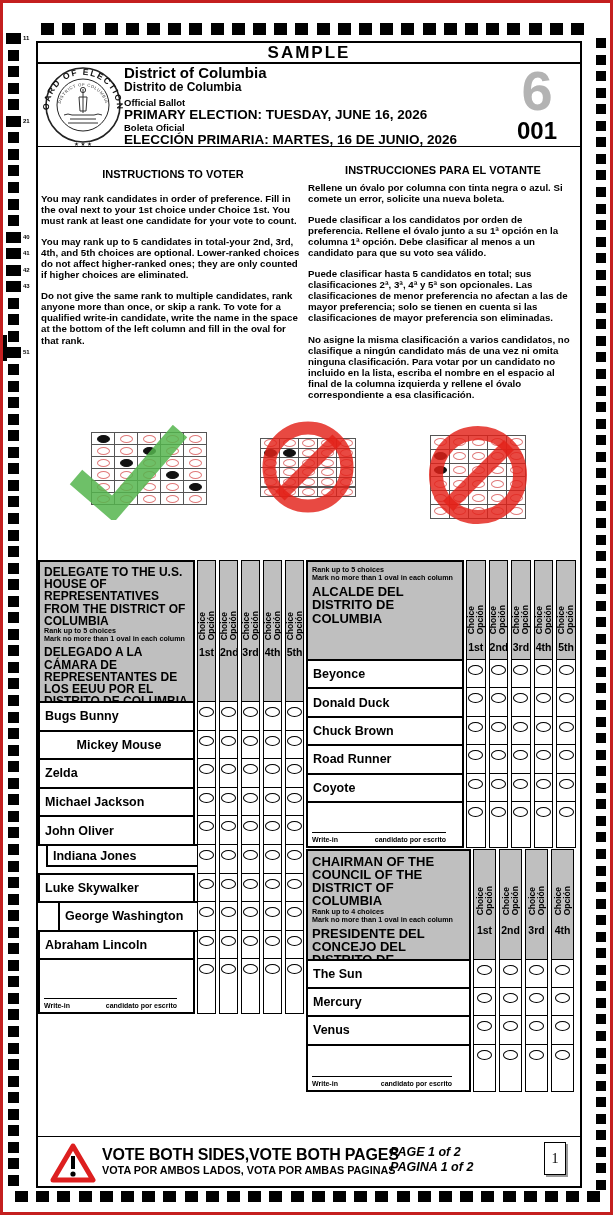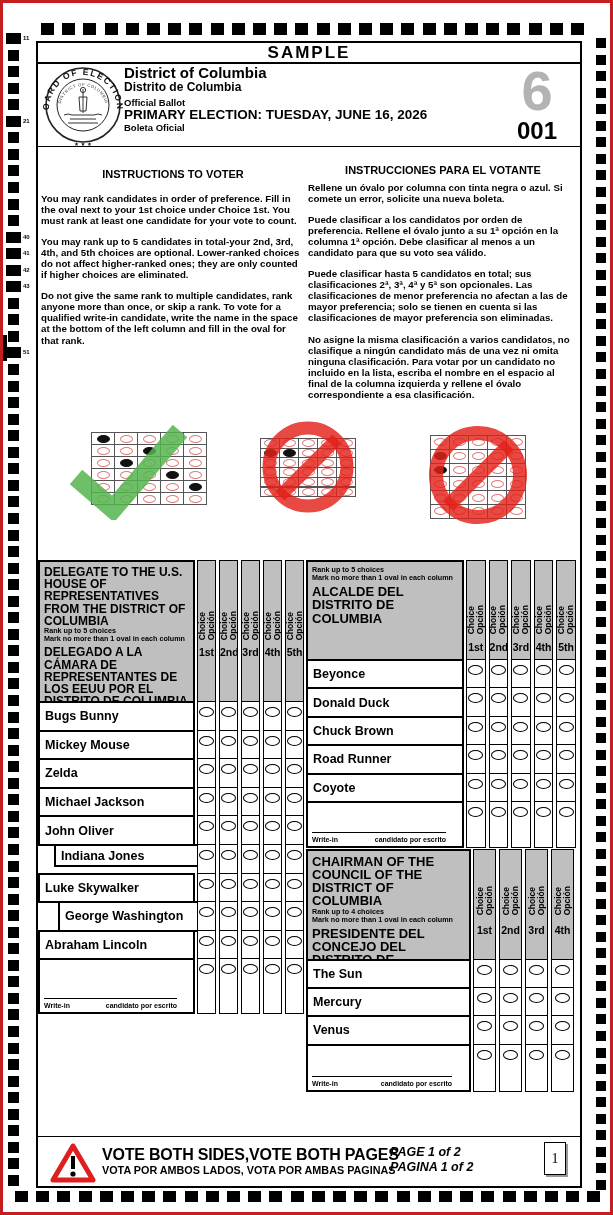--- a/index.html
+++ b/index.html
@@ -88,20 +88,21 @@
       </g>
       <text x="41" y="83" text-anchor="middle" font-size="5.5" fill="#222">★ ★ ★</text>
     </svg>
 
     <div id="hdr-text">
       <div class="h-en">District of Columbia</div>
       <div class="h-es">Distrito de Columbia</div>
       <div class="h-small">Official Ballot</div>
       <div class="h-big">PRIMARY ELECTION: TUESDAY, JUNE 16, 2026</div>
       <div class="h-small" style="margin-top:1px;">Boleta Oficial</div>
+      <div class="h-big">ELECCIÓN PRIMARIA: MARTES, 16 DE JUNIO, 2026</div>
     </div>
 
     <div id="num-block">
       <div id="style-num">6</div>
       <div id="precinct-num">001</div>
     </div>
 
     <div id="hdr-line"></div>
 
     <div class="instr-title" style="left:30px;top:125px;width:210px;">INSTRUCTIONS TO VOTER</div>
@@ -463,21 +464,21 @@
           </div>
           <div class="ovalcell" style="left: 203px; top: 141px; width: 19px; height: 30.6px;">
             <div class="oval"></div>
           </div>
           <div class="ovalcell" style="left: 225px; top: 141px; width: 19px; height: 30.6px;">
             <div class="oval"></div>
           </div>
           <div class="ovalcell" style="left: 247px; top: 141px; width: 19px; height: 30.6px;">
             <div class="oval"></div>
           </div>
-          <div class="cell cname" style="left: 0px; top: 169.6px; width: 157px; height: 30.6px;">
+          <div class="cell cname" style="left: 0px; top: 169.6px; width: 157px; height: 30.6px; justify-content: center;">
             <span>Mickey Mouse</span>
           </div>
           <div class="ovalcell" style="left: 159px; top: 169.6px; width: 19px; height: 30.6px;">
             <div class="oval"></div>
           </div>
           <div class="ovalcell" style="left: 181px; top: 169.6px; width: 19px; height: 30.6px;">
             <div class="oval"></div>
           </div>
           <div class="ovalcell" style="left: 203px; top: 169.6px; width: 19px; height: 30.6px;">
             <div class="oval"></div>
@@ -535,21 +536,21 @@
           </div>
           <div class="ovalcell" style="left: 203px; top: 255.4px; width: 19px; height: 30.6px;">
             <div class="oval"></div>
           </div>
           <div class="ovalcell" style="left: 225px; top: 255.4px; width: 19px; height: 30.6px;">
             <div class="oval"></div>
           </div>
           <div class="ovalcell" style="left: 247px; top: 255.4px; width: 19px; height: 30.6px;">
             <div class="oval"></div>
           </div>
-          <div class="cell cname" style="left: 16px; top: 284px; width: 157px; height: 23px;">
+          <div class="cell cname" style="left: 8px; top: 284px; width: 157px; height: 23px;">
             <span>Indiana Jones</span>
           </div>
           <div class="ovalcell" style="left: 159px; top: 284px; width: 19px; height: 30.6px;">
             <div class="oval"></div>
           </div>
           <div class="ovalcell" style="left: 181px; top: 284px; width: 19px; height: 30.6px;">
             <div class="oval"></div>
           </div>
           <div class="ovalcell" style="left: 203px; top: 284px; width: 19px; height: 30.6px;">
             <div class="oval"></div>

